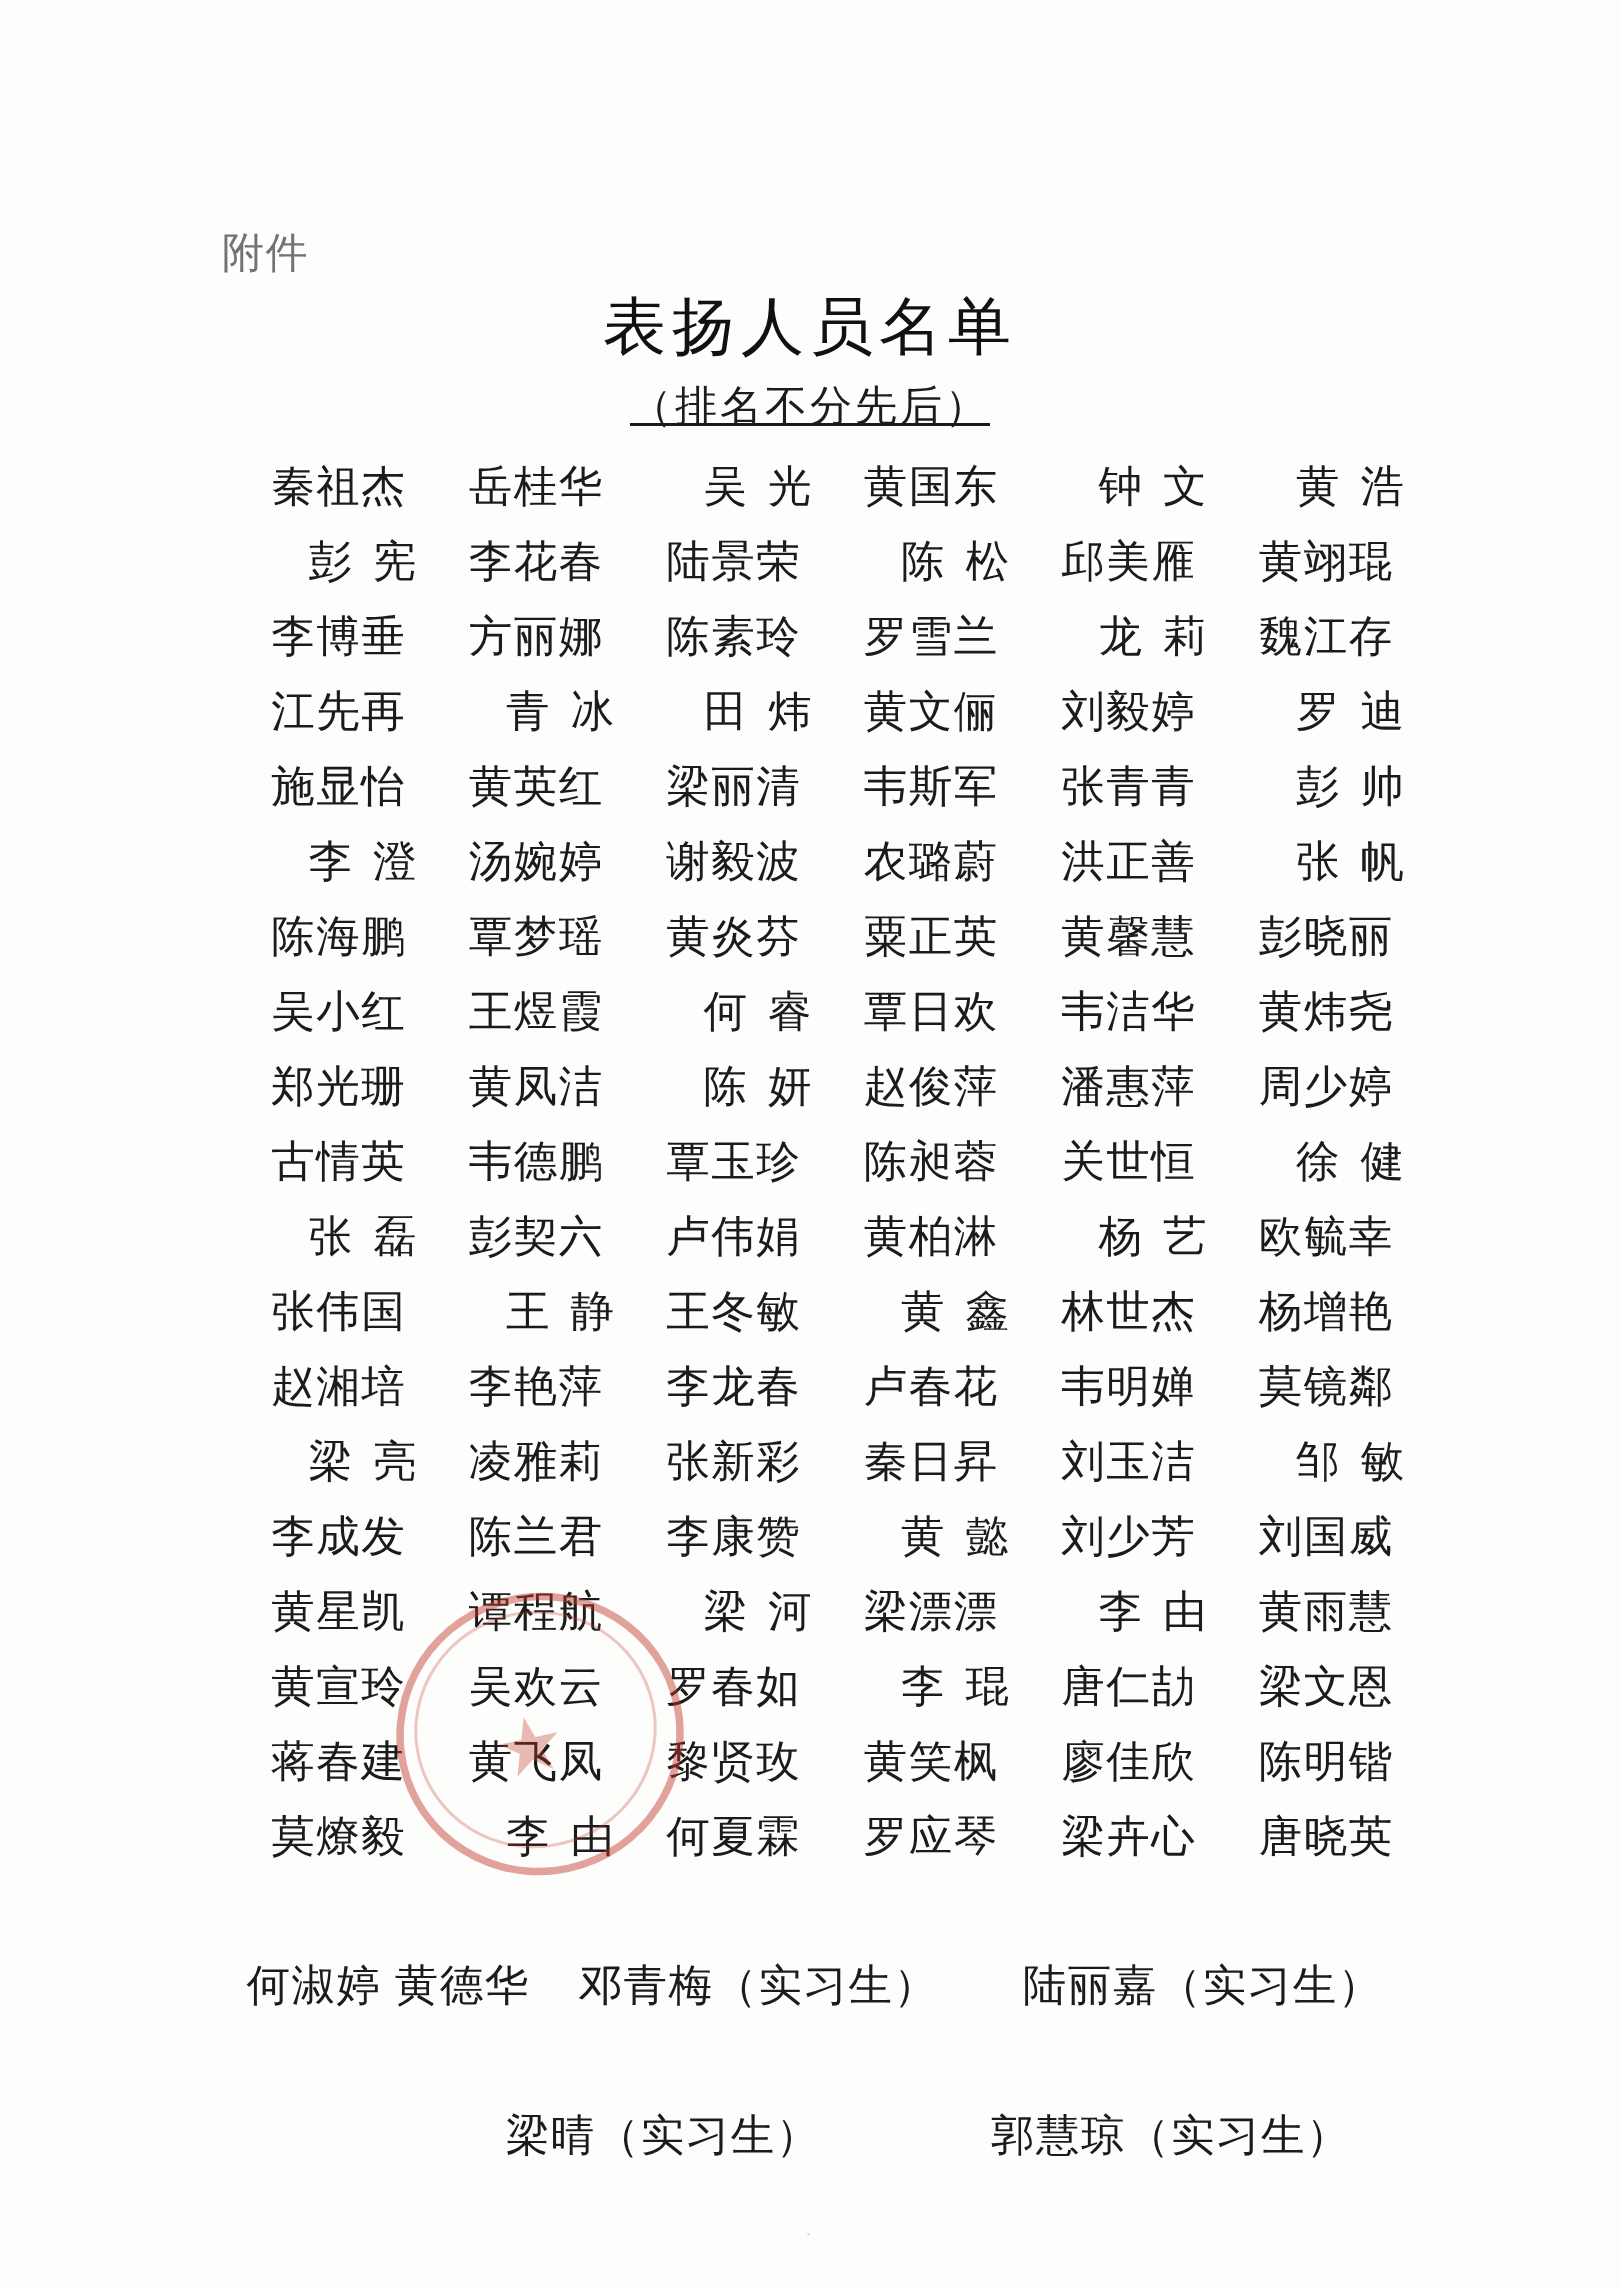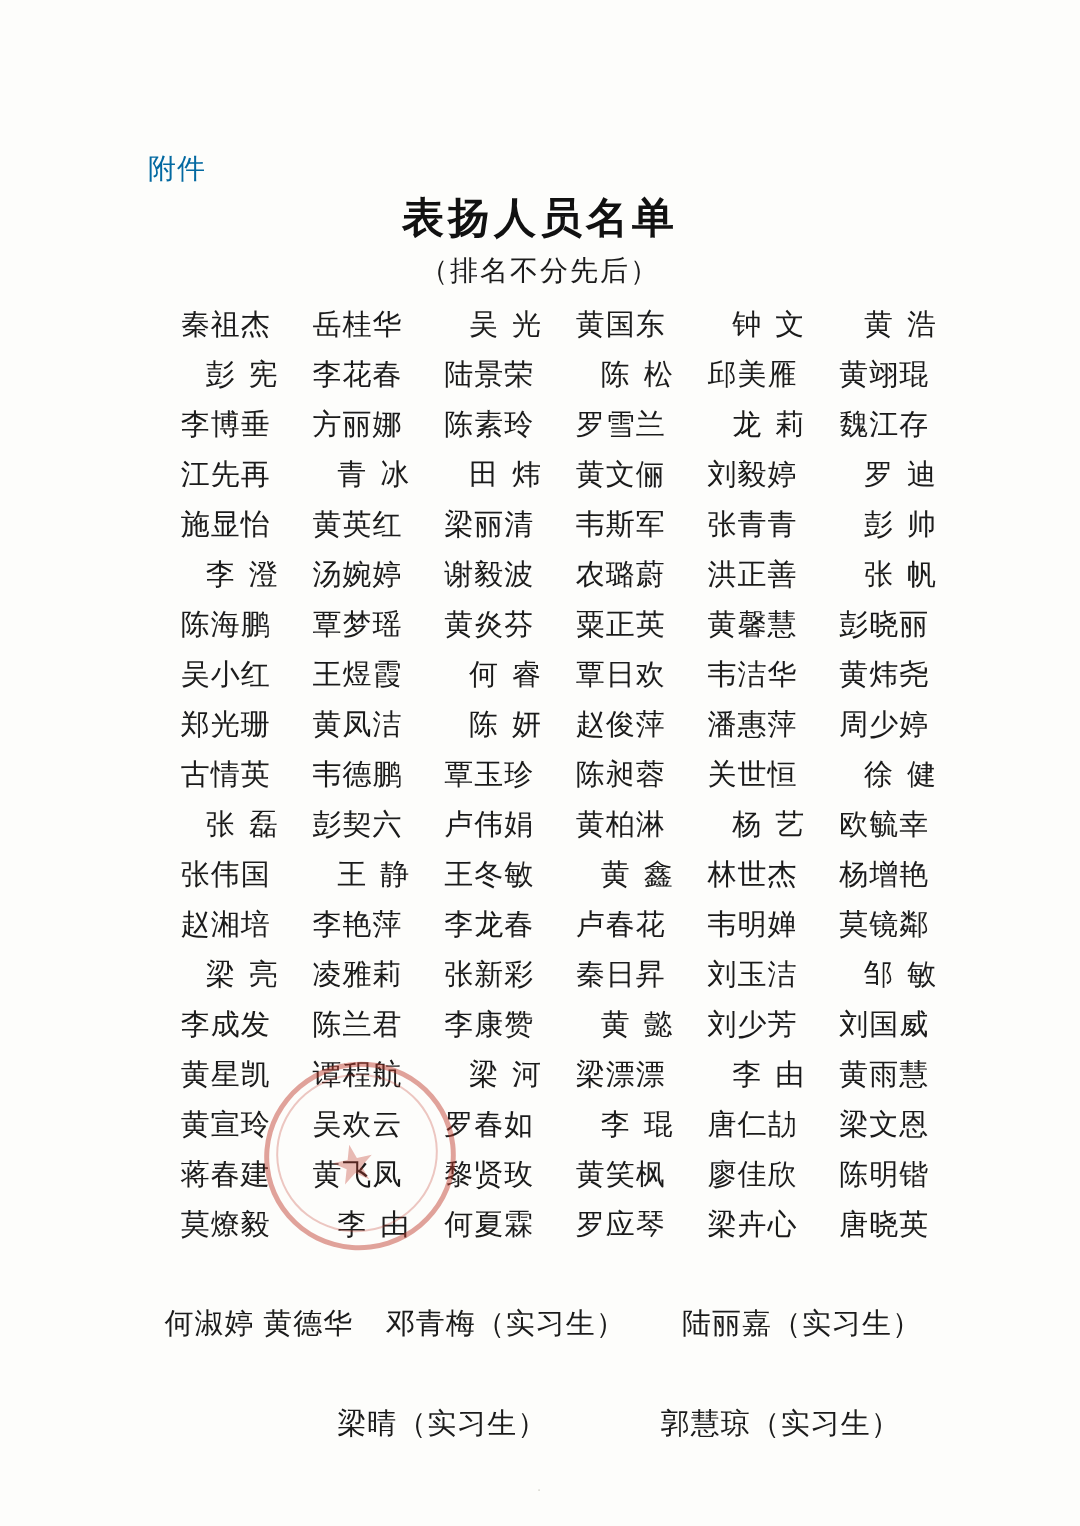--- a/index.html
+++ b/index.html
@@ -15,42 +15,43 @@
     overflow: hidden;
     font-family: "DejaVu Serif", "Liberation Serif", serif;
     color: #1b1b1b;
   }
   .attachment-label {
     position: absolute;
     left: 148px;
     top: 150px;
     font-size: 28px;
     letter-spacing: 1px;
-    color: #0369a1;
+    color: #737373;
   }
   .doc-title {
     position: absolute;
     left: 0;
     right: 0;
     top: 190px;
     text-align: center;
     font-size: 42px;
-    font-weight: bold;
+    font-weight: normal;
     letter-spacing: 4px;
     color: #111111;
   }
   .doc-subtitle {
     position: absolute;
     left: 0;
     right: 0;
     top: 252px;
     text-align: center;
     font-size: 28px;
     letter-spacing: 2px;
     color: #1c1c1c;
+    text-decoration: underline;
   }
   .name-grid {
     position: absolute;
     left: 160px;
     top: 300px;
     width: 790px;
   }
   .name-row {
     display: flex;
     height: 50px;

